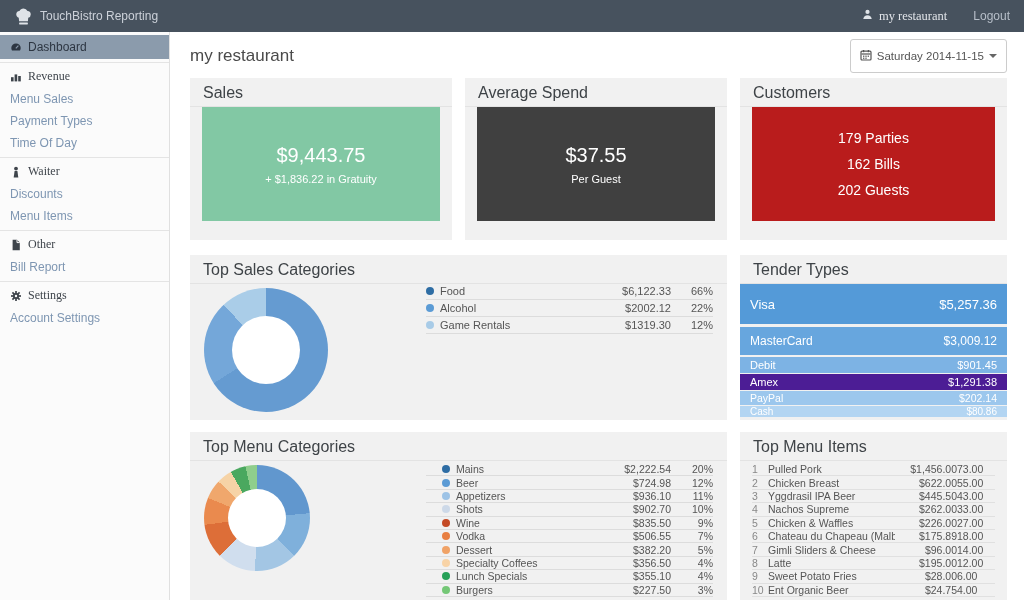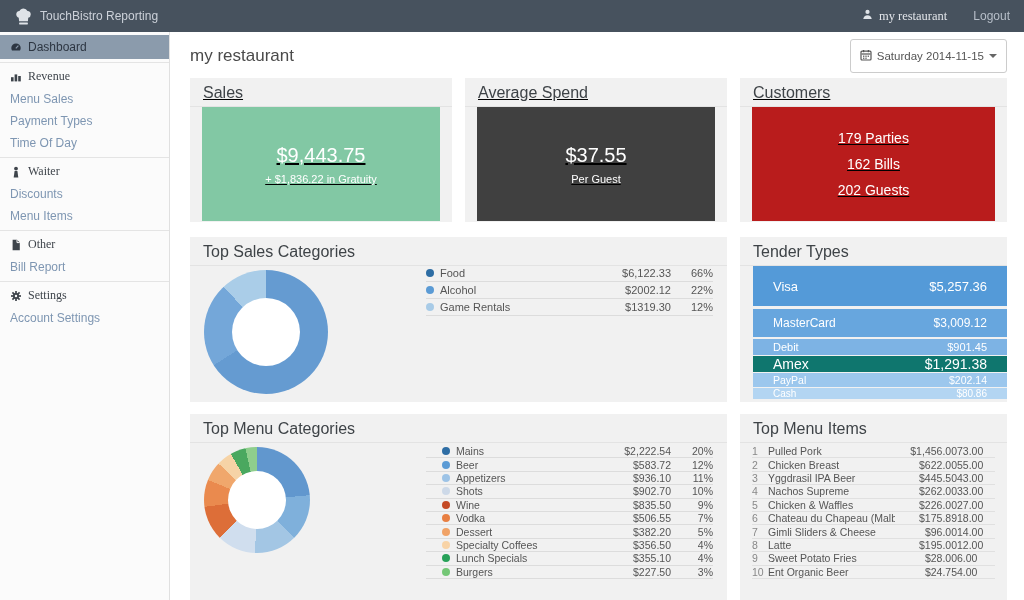--- a/index.html
+++ b/index.html
@@ -42,21 +42,21 @@
 
   .row { display:flex; gap:13px; }
   .row2 { margin-top:15px; }
   .row3 { margin-top:12px; }
 
   .card { background:#f1f1f1; position:relative; }
   .card-title { font-size:16px; color:#3e4347; padding:6px 13px 4px;
                 border-bottom:1px solid #e3e3e3; }
 
   
-  .stat-card { width:262px; height:144px;text-decoration:underline; }
+  .stat-card { width:262px; height:162px; }
   .stat-card.wide { width:267px; }
   .stat-panel { margin:0 12px; height:114px; display:flex; flex-direction:column;
                 align-items:center; justify-content:center; color:#fff; text-align:center; }
   .stat-value { font-size:20px; }
   .stat-sub { font-size:11px; margin-top:6px; }
   .stat-line { font-size:14px; line-height:26px; }
 
   
   .chart-card { width:537px; height:165px; overflow:hidden; }
   .chart-card.tall { height:230px; }
@@ -68,21 +68,21 @@
   .leg-row.lg { height:17px; font-size:11px; }
   .leg-row.sm { height:13.4px; font-size:10.5px;padding-left:16px; }
   .dot { width:8px; height:8px; border-radius:50%; margin-right:6px; flex:0 0 8px; }
   .leg-label { flex:1; color:#555; white-space:nowrap; overflow:hidden; }
   .leg-amt { width:80px; text-align:right; color:#555; }
   .leg-pct { width:42px; text-align:right; color:#555; }
 
   
   .tender-card { width:267px; height:165px; overflow:hidden; }
   .tt-row { display:flex; align-items:center; justify-content:space-between;
-            color:#fff; padding:0 20px;margin-left:13px; }
+            color:#fff; padding:0 10px; }
 
   
   .items-card { width:267px; height:230px; overflow:hidden; }
   .mi-rows { padding:2px 12px 0; }
   .mi-row { display:flex; align-items:center; height:13.4px; font-size:10.5px;
             border-bottom:1px solid #e0e0e0; }
   .mi-rank { width:16px; color:#888; }
   .mi-name { flex:1; color:#555; white-space:nowrap; overflow:hidden; }
   .mi-amt { width:62px; text-align:right; color:#555; }
   .mi-qty { width:38px; color:#555; }
@@ -271,21 +271,21 @@
             <span>$5,257.36</span>
           </div>
           <div class="tt-row" style="height: 28px; font-size: 12px; margin-bottom: 2px; background: rgb(103, 166, 222);">
             <span>MasterCard</span>
             <span>$3,009.12</span>
           </div>
           <div class="tt-row" style="height: 16px; font-size: 11px; margin-bottom: 1px; background: rgb(125, 179, 228);">
             <span>Debit</span>
             <span>$901.45</span>
           </div>
-          <div class="tt-row" style="height: 16px; font-size: 14px; margin-bottom: 1px; background: #0f766e;">
+          <div class="tt-row" style="height: 16px; font-size: 11px; margin-bottom: 1px; background: #4c1d95;">
             <span>Amex</span>
             <span>$1,291.38</span>
           </div>
           <div class="tt-row" style="height: 14px; font-size: 10.5px; margin-bottom: 1px; background: rgb(156, 199, 237);">
             <span>PayPal</span>
             <span>$202.14</span>
           </div>
           <div class="tt-row" style="height: 11px; font-size: 10px; margin-bottom: 0px; background: rgb(179, 213, 242);">
             <span>Cash</span>
             <span>$80.86</span>
@@ -303,21 +303,21 @@
       <div class="legend" id="legend2" style="top:31px;">
           <div class="leg-row sm">
             <span class="dot" style="background: rgb(46, 109, 164);"></span>
             <span class="leg-label">Mains</span>
             <span class="leg-amt">$2,222.54</span>
             <span class="leg-pct">20%</span>
           </div>
           <div class="leg-row sm">
             <span class="dot" style="background: rgb(91, 155, 213);"></span>
             <span class="leg-label">Beer</span>
-            <span class="leg-amt">$583.72</span>
+            <span class="leg-amt">$724.98</span>
             <span class="leg-pct">12%</span>
           </div>
           <div class="leg-row sm">
             <span class="dot" style="background: rgb(157, 195, 230);"></span>
             <span class="leg-label">Appetizers</span>
             <span class="leg-amt">$936.10</span>
             <span class="leg-pct">11%</span>
           </div>
           <div class="leg-row sm">
             <span class="dot" style="background: rgb(205, 217, 232);"></span>

